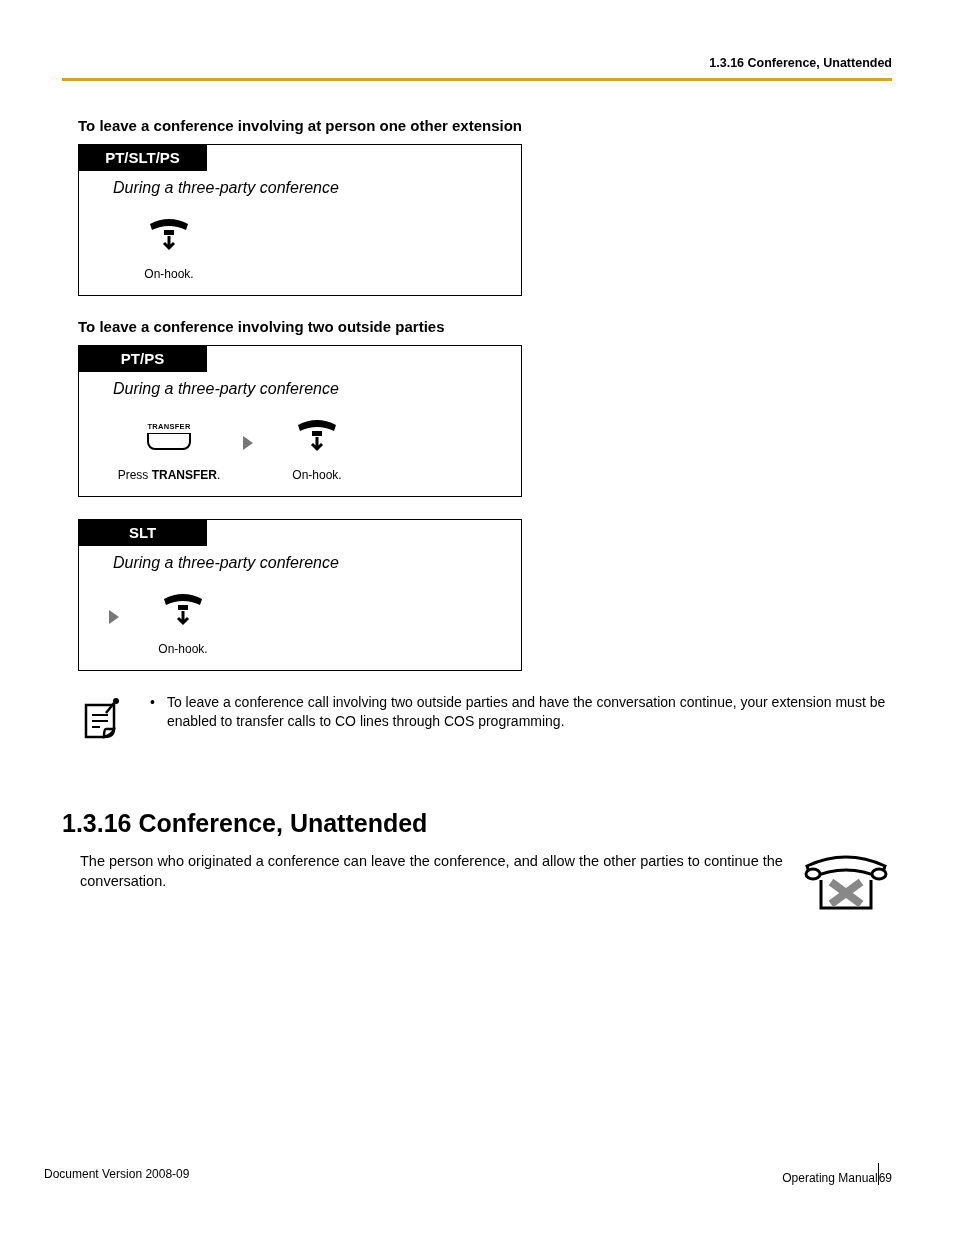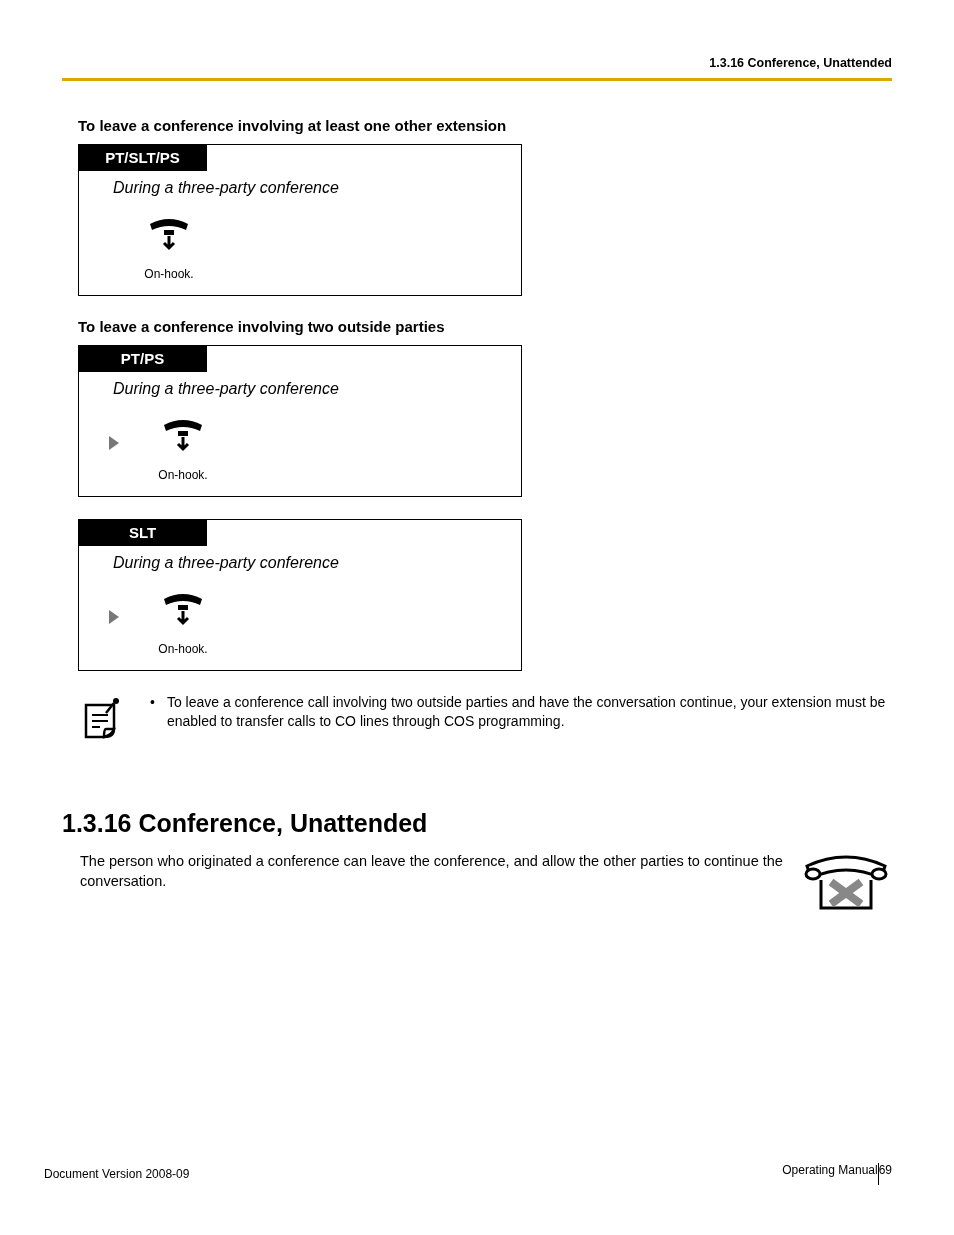--- a/index.html
+++ b/index.html
@@ -124,21 +124,21 @@
     bottom: 50px;
     left: 44px;
     right: 62px;
     display: flex;
     justify-content: space-between;
     font-size: 12px;
     align-items: center;
   }
   .footer-right {
     display: flex;
-    align-items: flex-start;
+    align-items: flex-end;
   }
   .footer-sep {
     width: 1px; height: 22px; background: #000;
   }
   .transfer-btn {
     display:flex; flex-direction:column; align-items:center; gap:2px;
   }
   .transfer-lbl { font-size:7.5px; font-weight:bold; letter-spacing:0.3px;}
   .btn-shape {
     width:44px; height:17px; border:2px solid #000;
@@ -148,21 +148,21 @@
 </head>
 <body>
 
 <div class="page">
 
   <div class="header-area">
     <span>1.3.16 Conference, Unattended</span>
   </div>
   <div class="header-rule"></div>
 
-  <div class="sub-heading">To leave a conference involving at least one other extension</div>
+  <div class="sub-heading">To leave a conference involving at person one other extension</div>
 
   <div class="proc-box">
     <div class="proc-tab">PT/SLT/PS</div>
     <div class="proc-context">During a three-party conference</div>
     <div class="step-row">
       <div class="step-col">
         <div class="icon-slot">
           <svg width="50" height="38" viewBox="0 0 50 38">
             <path d="M6 8 Q25 -2 44 8 L42 14 Q25 6 8 14 Z" fill="#000"></path>
             <rect x="20" y="14" width="10" height="5" fill="#000"></rect>
@@ -173,20 +173,31 @@
       </div>
     </div>
   </div>
 
   <div class="sub-heading">To leave a conference involving two outside parties</div>
 
   <div class="proc-box">
     <div class="proc-tab">PT/PS</div>
     <div class="proc-context">During a three-party conference</div>
     <div class="step-row">
+      <div class="step-col">
+        <div class="icon-slot">
+          <div class="transfer-btn">
+            <div class="transfer-lbl">TRANSFER</div>
+            <div class="btn-shape"></div>
+          </div>
+        </div>
+        <div class="step-caption">
+          <span>Press </span><b>TRANSFER</b><span>.</span>
+        </div>
+      </div>
       <div class="arrow"></div>
       <div class="step-col narrow">
         <div class="icon-slot">
           <svg width="50" height="38" viewBox="0 0 50 38">
             <path d="M6 8 Q25 -2 44 8 L42 14 Q25 6 8 14 Z" fill="#000"></path>
             <rect x="20" y="14" width="10" height="5" fill="#000"></rect>
             <path d="M25 20 L25 32 M20 27 L25 32 L30 27" stroke="#000" stroke-width="3" fill="none"></path>
           </svg>
         </div>
         <div class="step-caption">On-hook.</div>

